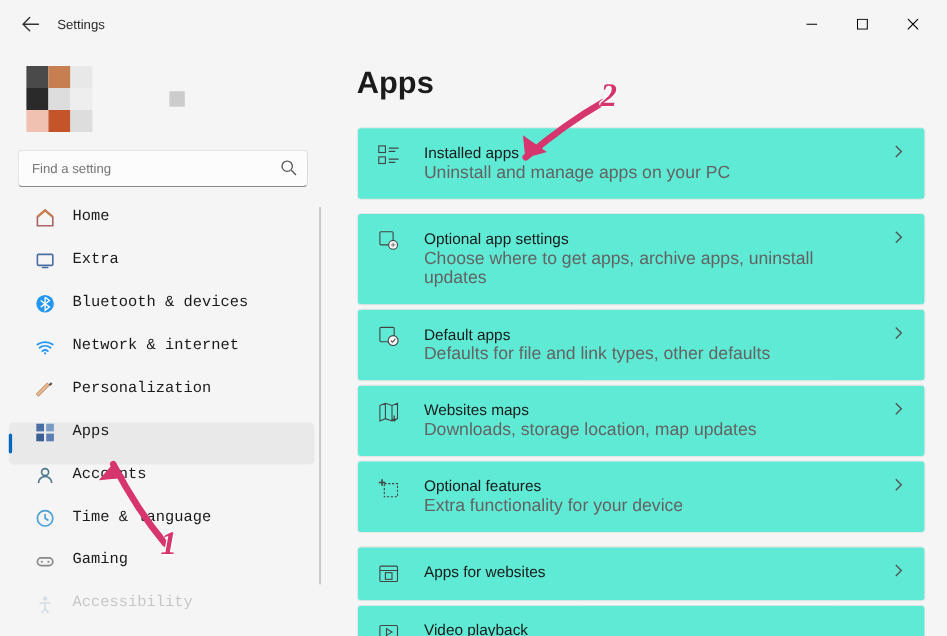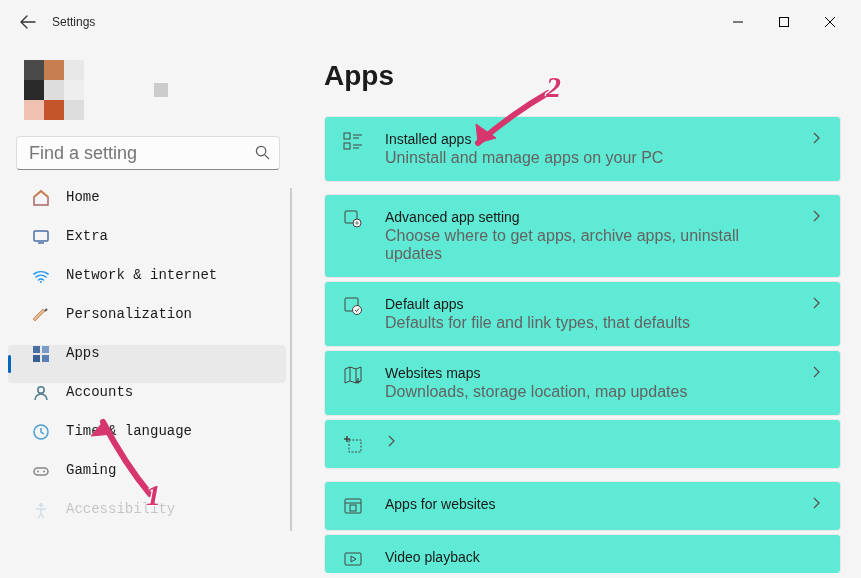--- a/index.html
+++ b/index.html
@@ -60,21 +60,21 @@
   position: relative;
 }
 .search-input {
   width: 100%;
   height: 34px;
   border: 1px solid #ddd;
   border-bottom: 1px solid #888;
   border-radius: 4px;
   background: #fcfcfc;
   padding: 0 36px 0 12px;
-  font-size: 18px;
+  font-size: 12px;
   outline: none;
 }
 .search-icon {
   position: absolute; right: 10px; top: 9px;
   width: 15px; height: 15px; color: #555;
 }
 .nav-list {
   flex: 1;
   overflow-y: auto;
   border-right: 4px solid transparent;
@@ -225,20 +225,29 @@
             <svg viewBox="0 0 18 18">
               <rect x="2" y="3" width="14" height="10" rx="1" fill="none" stroke="#4a6fa5" stroke-width="1.5"></rect>
               <path d="M6 15h6" stroke="#4a6fa5" stroke-width="1.5"></path>
             </svg>
           </span>
         <span>Extra</span>
       </div>
       <div class="nav-item">
         <span class="nav-icon">
             <svg viewBox="0 0 18 18">
+              <circle cx="9" cy="9" r="8" fill="#2196f3"></circle>
+              <path d="M9 3v12l4-3-8-6m0 6 8-6-4-3" stroke="#fff" stroke-width="1.2" fill="none"></path>
+            </svg>
+          </span>
+        <span>Bluetooth &amp; devices</span>
+      </div>
+      <div class="nav-item">
+        <span class="nav-icon">
+            <svg viewBox="0 0 18 18">
               <path d="M2 7a12 12 0 0 1 14 0M4 10a8 8 0 0 1 10 0M6.5 13a4 4 0 0 1 5 0" stroke="#2196f3" fill="none" stroke-width="1.6" stroke-linecap="round"></path>
               <circle cx="9" cy="15" r="1" fill="#2196f3"></circle>
             </svg>
           </span>
         <span>Network &amp; internet</span>
       </div>
       <div class="nav-item">
         <span class="nav-icon">
             <svg viewBox="0 0 18 18">
               <path d="M3 15 13 5l-2-2L1 13z" fill="#e8b890" stroke="#b58050" stroke-width="0.8"></path>
@@ -323,38 +332,38 @@
     <div class="card-group">
       <div class="card">
         <span class="card-icon">
             <svg viewBox="0 0 20 20">
               <rect x="2" y="2" width="12" height="12" stroke="#444" fill="none" rx="1"></rect>
               <circle cx="14" cy="14" r="4" stroke="#444" fill="#f5f5f5"></circle>
               <path d="M14 12v4m-2-2h4" stroke="#444" stroke-width="0.6"></path>
             </svg>
           </span>
         <span class="card-text">
-          <span class="card-title">Advanced app setting</span>
+          <span class="card-title">Optional app settings</span>
           <span class="card-desc">Choose where to get apps, archive apps, uninstall updates</span>
         </span>
         <span class="card-chev"><svg viewBox="0 0 12 12">
               <path d="M4 1l5 5-5 5" stroke="#555" fill="none" stroke-width="1.3"></path>
             </svg></span>
       </div>
       <div class="card">
         <span class="card-icon">
             <svg viewBox="0 0 20 20">
               <rect x="2" y="2" width="13" height="13" stroke="#444" fill="none" rx="1"></rect>
               <circle cx="14" cy="14" r="4.5" fill="#f5f5f5" stroke="#444"></circle>
               <path d="M12 14l1.5 1.5L16 12.5" stroke="#444" fill="none"></path>
             </svg>
           </span>
         <span class="card-text">
           <span class="card-title">Default apps</span>
-          <span class="card-desc">Defaults for file and link types, that defaults</span>
+          <span class="card-desc">Defaults for file and link types, other defaults</span>
         </span>
         <span class="card-chev"><svg viewBox="0 0 12 12">
               <path d="M4 1l5 5-5 5" stroke="#555" fill="none" stroke-width="1.3"></path>
             </svg></span>
       </div>
       <div class="card">
         <span class="card-icon">
             <svg viewBox="0 0 20 20">
               <path d="M2 4l5-2 6 2 5-2v14l-5 2-6-2-5 2z M7 2v14 M13 4v14" stroke="#444" fill="none"></path>
               <path d="M15 13v5m-2-2 2 2 2-2" stroke="#444" fill="none" stroke-width="1.2"></path>
@@ -368,20 +377,24 @@
               <path d="M4 1l5 5-5 5" stroke="#555" fill="none" stroke-width="1.3"></path>
             </svg></span>
       </div>
       <div class="card">
         <span class="card-icon">
             <svg viewBox="0 0 20 20">
               <rect x="6" y="6" width="12" height="12" stroke="#444" fill="none" stroke-dasharray="2 1.5"></rect>
               <path d="M4 2v6M1 5h6" stroke="#444" stroke-width="1.5"></path>
             </svg>
           </span>
+        <span class="card-text">
+          <span class="card-title">Optional features</span>
+          <span class="card-desc">Extra functionality for your device</span>
+        </span>
         <span class="card-chev"><svg viewBox="0 0 12 12">
               <path d="M4 1l5 5-5 5" stroke="#555" fill="none" stroke-width="1.3"></path>
             </svg></span>
       </div>
     </div>
 
     <div class="card-group">
       <div class="card">
         <span class="card-icon">
             <svg viewBox="0 0 20 20">

